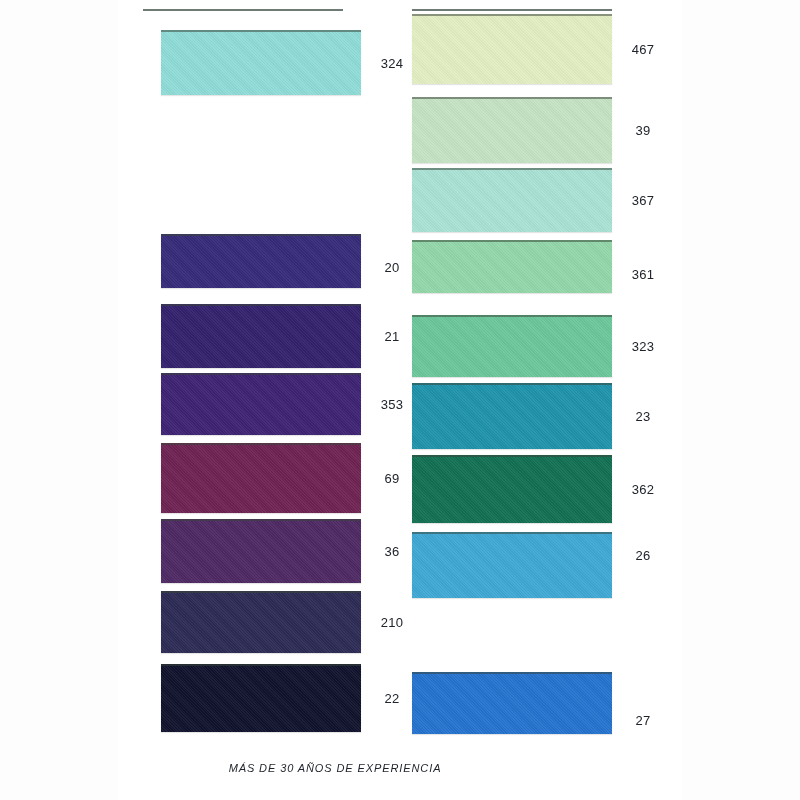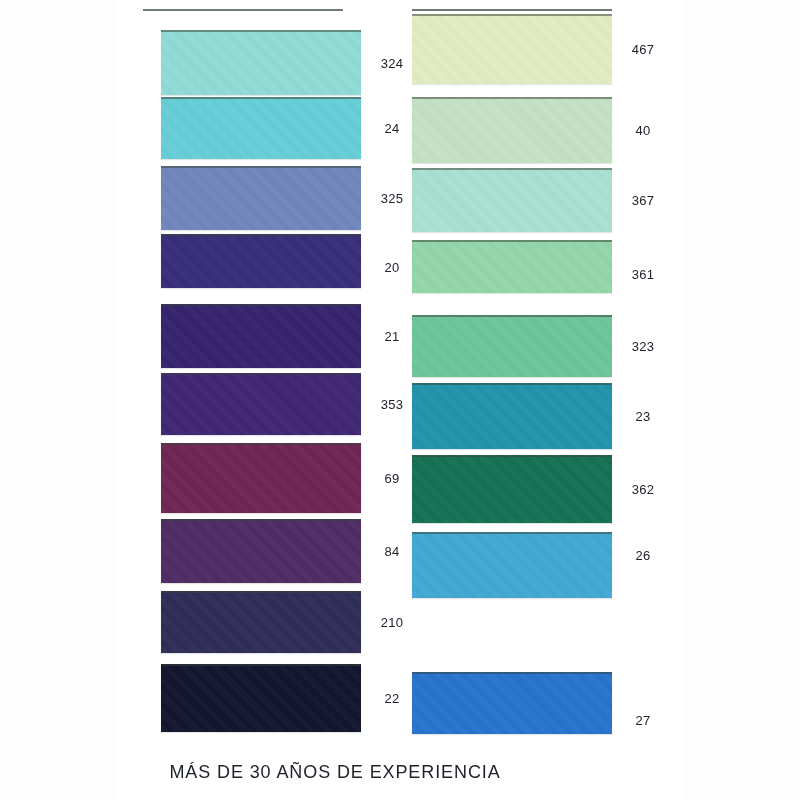--- a/index.html
+++ b/index.html
@@ -102,87 +102,80 @@
   }
   .top-sliver.l { left: 143px; width: 200px; }
   .top-sliver.r { left: 412px; width: 200px; }
 
   .footer {
     position: absolute;
     left: 0;
     top: 762px;
     width: 670px;
     text-align: center;
-    font-size: 18px;
+    font-size: 11px;
     letter-spacing: 0.9px;
     color: #1d2129;
+    font-style: italic;
   }
 </style>
 </head>
 <body>
 
 <div id="page">
 
   <div class="paper-edge-left"></div>
   <div class="paper-edge-right"></div>
 
   <div class="top-sliver l"></div>
   <div class="top-sliver r"></div>
 
   <div class="columns">
     <div class="column left">
         <div class="swatch-row" style="top: 30px; height: 65px;">
           <div class="chip" style="background: rgb(143, 220, 216);"></div>
           <div class="code" style="top: 27px;">324</div>
         </div>
-        <div class="swatch-row" style="top: 97px; height: 62px;">
-          <div class="chip" style="background: rgb(100, 207, 216);"></div>
-          <div class="code" style="top: 25px;">24</div>
-        </div>
-        <div class="swatch-row" style="top: 166px; height: 64px;">
-          <div class="chip" style="background: rgb(111, 134, 189);"></div>
-          <div class="code" style="top: 26px;">325</div>
-        </div>
         <div class="swatch-row" style="top: 234px; height: 54px;">
           <div class="chip" style="background: rgb(53, 42, 120);"></div>
           <div class="code" style="top: 27px;">20</div>
         </div>
         <div class="swatch-row" style="top: 304px; height: 64px;">
           <div class="chip" style="background: rgb(51, 33, 109);"></div>
           <div class="code" style="top: 26px;">21</div>
         </div>
         <div class="swatch-row" style="top: 373px; height: 62px;">
           <div class="chip" style="background: rgb(62, 34, 115);"></div>
           <div class="code" style="top: 25px;">353</div>
         </div>
         <div class="swatch-row" style="top: 443px; height: 70px;">
           <div class="chip" style="background: rgb(110, 34, 83);"></div>
           <div class="code" style="top: 29px;">69</div>
         </div>
         <div class="swatch-row" style="top: 519px; height: 64px;">
           <div class="chip" style="background: rgb(78, 40, 99);"></div>
-          <div class="code" style="top: 26px;">84</div>
+          <div class="code" style="top: 26px;">36</div>
         </div>
         <div class="swatch-row" style="top: 591px; height: 62px;">
           <div class="chip" style="background: rgb(44, 42, 85);"></div>
           <div class="code" style="top: 25px;">210</div>
         </div>
         <div class="swatch-row" style="top: 664px; height: 68px;">
           <div class="chip" style="background: rgb(16, 17, 44);"></div>
           <div class="code" style="top: 28px;">22</div>
         </div>
       </div>
     <div class="column right">
         <div class="swatch-row" style="top: 14px; height: 70px;">
           <div class="chip" style="background: rgb(228, 238, 195);"></div>
           <div class="code" style="top: 29px;">467</div>
         </div>
         <div class="swatch-row" style="top: 97px; height: 66px;">
           <div class="chip" style="background: rgb(197, 227, 196);"></div>
-          <div class="code" style="top: 27px;">40</div>
+          <div class="code" style="top: 27px;">39</div>
         </div>
         <div class="swatch-row" style="top: 168px; height: 64px;">
           <div class="chip" style="background: rgb(169, 226, 212);"></div>
           <div class="code" style="top: 26px;">367</div>
         </div>
         <div class="swatch-row" style="top: 240px; height: 53px;">
           <div class="chip" style="background: rgb(147, 215, 169);"></div>
           <div class="code" style="top: 28px;">361</div>
         </div>
         <div class="swatch-row" style="top: 315px; height: 62px;">

